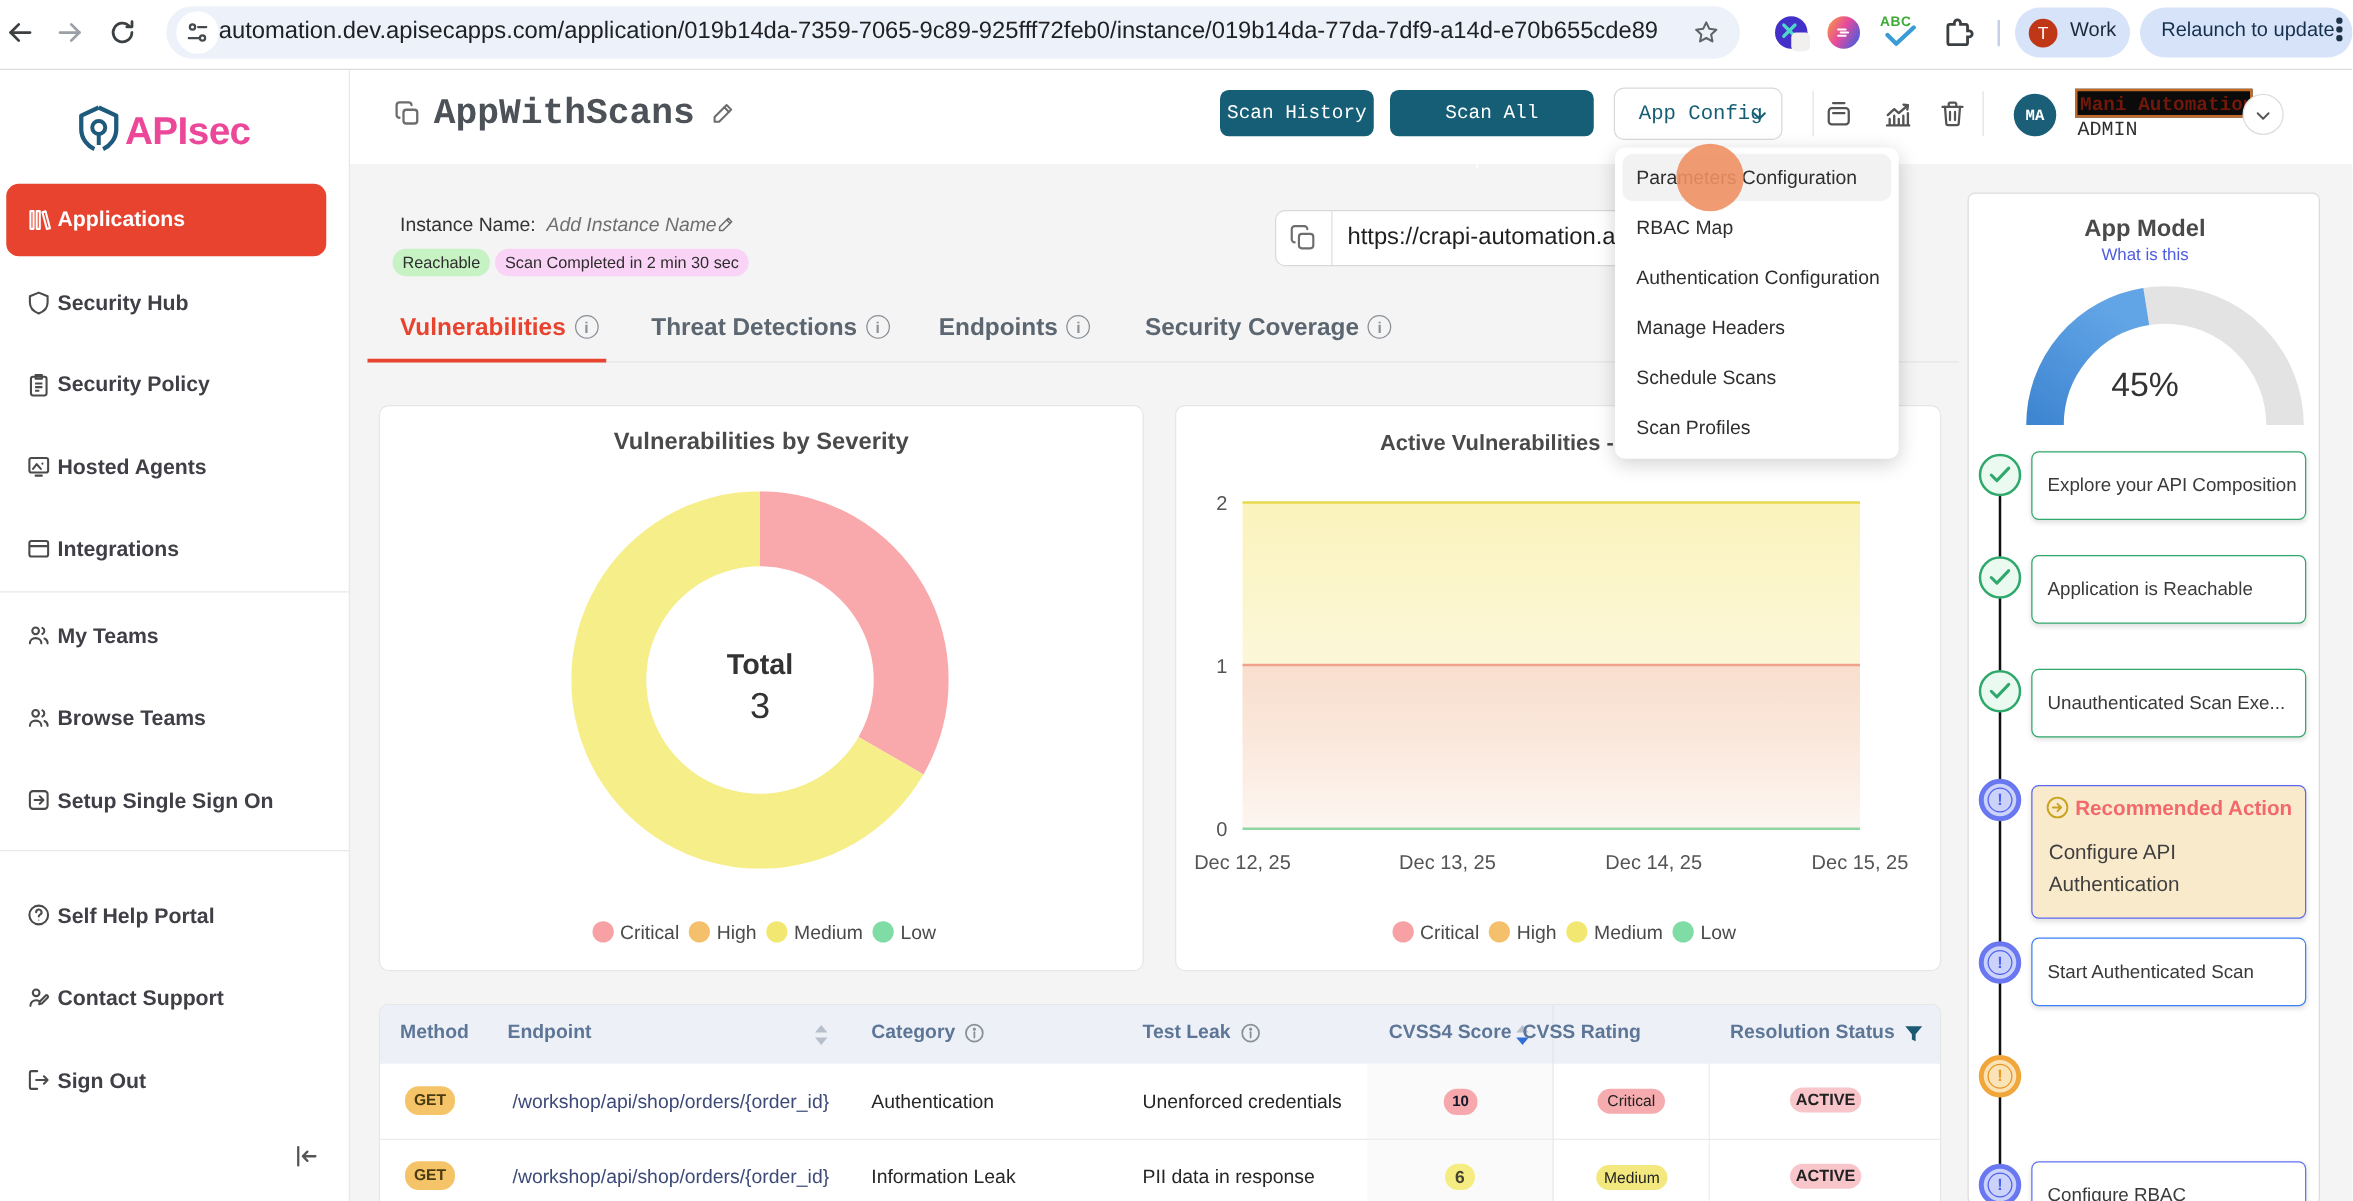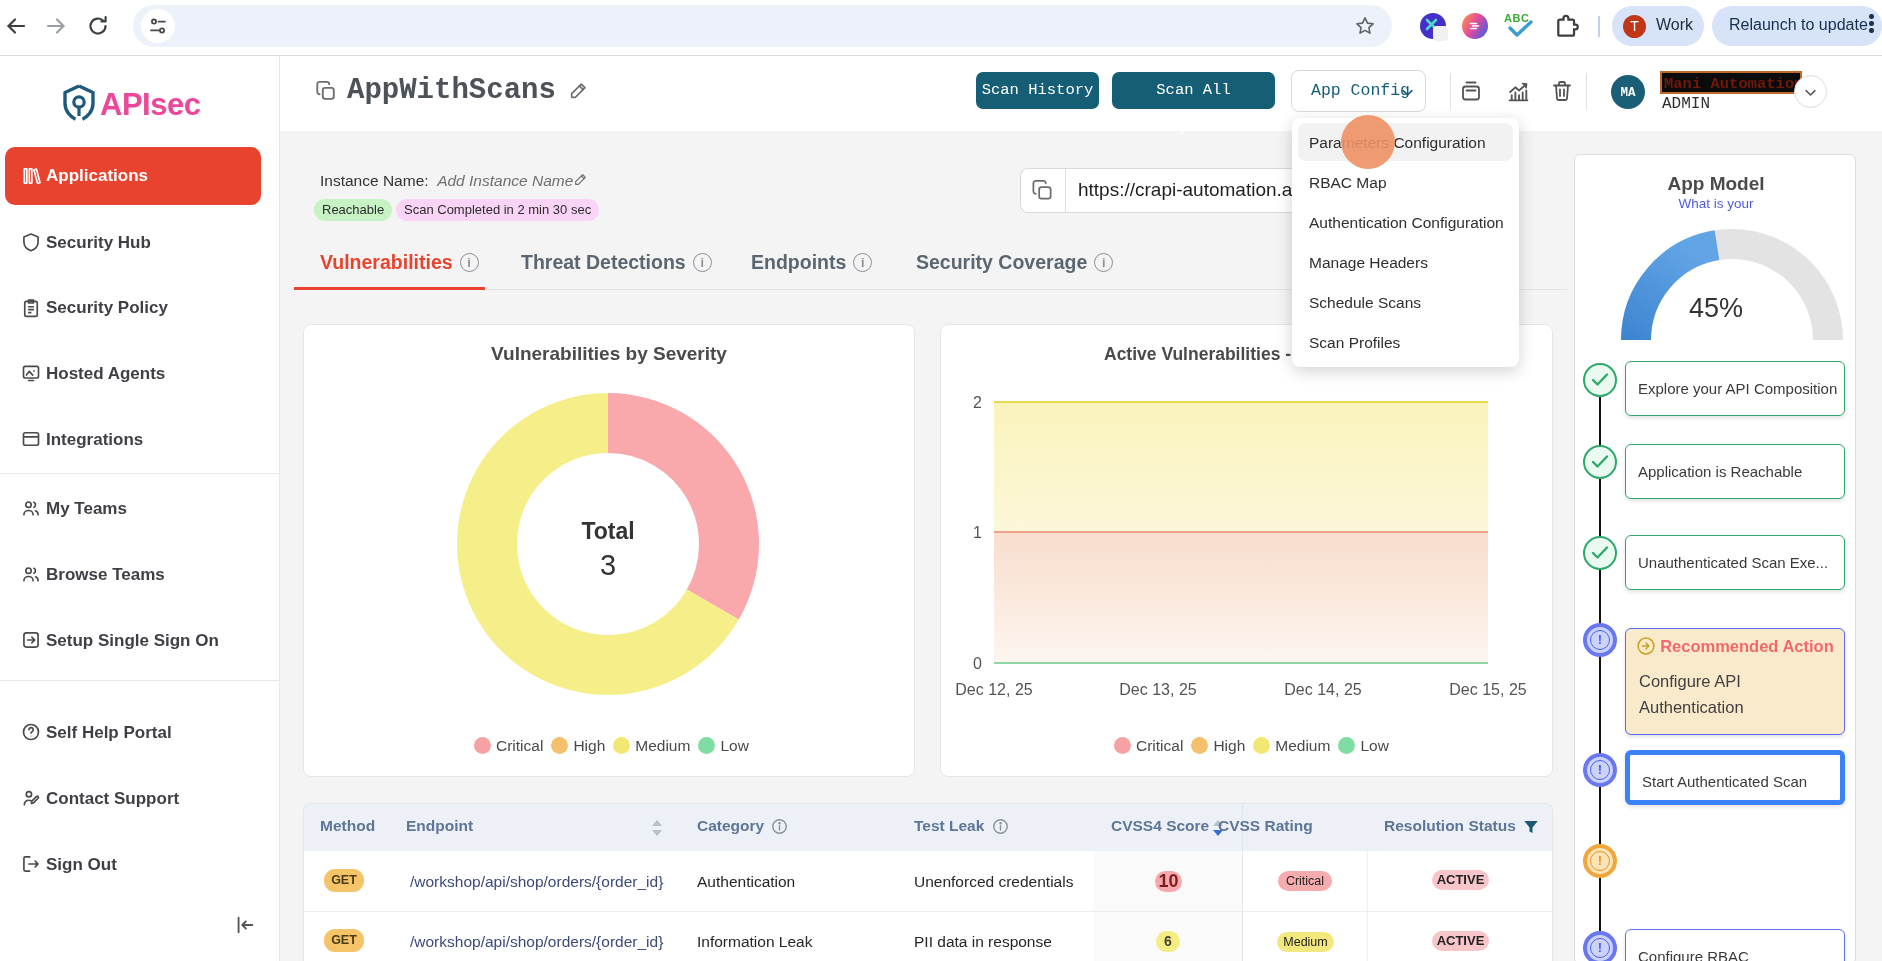--- a/index.html
+++ b/index.html
@@ -62,20 +62,21 @@
       </svg>
     <div class="abs" id="omni">
       <div class="abs" id="omnicirc">
         <svg class="abs" style="left:8px;top:8px" width="18" height="18" viewBox="0 0 18 18" fill="none" stroke="#454a4f" stroke-width="1.8" stroke-linecap="round">
             <circle cx="5" cy="4.6" r="2.1"></circle>
             <path d="M9.5 4.6H16"></path>
             <circle cx="13" cy="13.4" r="2.1"></circle>
             <path d="M2 13.4h8.5"></path>
           </svg>
       </div>
+      <div class="abs" id="urltext">automation.dev.apisecapps.com/application/019b14da-7359-7065-9c89-925fff72feb0/instance/019b14da-77da-7df9-a14d-e70b655cde89</div>
       <svg class="abs" style="left:1221px;top:10px" width="22" height="22" viewBox="0 0 24 24" fill="none" stroke="#5f6368" stroke-width="1.8" stroke-linejoin="round">
           <path d="M12 3.2l2.7 5.6 6.1.8-4.5 4.2 1.1 6-5.4-3-5.4 3 1.1-6-4.5-4.2 6.1-.8z"></path>
         </svg>
     </div>
     <div class="abs" style="left:1420px;top:13px;width:26px;height:26px;border-radius:50%;background:#4330c8"></div>
     <svg class="abs" style="left:1424px;top:17px" width="16" height="16" viewBox="0 0 16 16" fill="none" stroke="#4fd8c8" stroke-width="2.6" stroke-linecap="round">
         <path d="M3 3l9 9M12 3l-9 9"></path>
       </svg>
     <div class="abs" style="left:1433px;top:26px;width:15px;height:15px;border-radius:4px;background:#f2f0ee"></div>
     <div class="abs" style="left:1462px;top:13px;width:26px;height:26px;border-radius:50%;background:linear-gradient(120deg,#f5a13c,#e84a9b 45%,#5a5bd8 85%)"></div>
@@ -323,35 +324,35 @@
     <div class="th" style="left:914px;top:13px">CVSS Rating</div>
     <div class="th" style="left:1080px;top:13px">Resolution Status</div>
     <svg class="abs" style="left:1218px;top:14px" width="18" height="18" viewBox="0 0 24 24" fill="#1c5a74">
         <path d="M3 4h18l-7 8.5V20l-4-2v-5.5z"></path>
       </svg>
     <div class="abs" style="left:0;top:107px;width:1250px;height:1px;background:#ececec"></div>
     <div class="rowpill" style="left:20px;top:65px;width:40px;height:23px;line-height:23px;font-size:12.5px;background:#f5c468;color:#4a3a10">GET</div>
     <div class="td" style="left:106px;top:69px;color:#3d4a78">/workshop/api/shop/orders/{order_id}</div>
     <div class="td" style="left:393px;top:69px">Authentication</div>
     <div class="td" style="left:610px;top:69px">Unenforced credentials</div>
-    <div class="rowpill" style="left:851px;top:67px;width:27px;height:21px;line-height:21px;font-size:18px;background:#f7a8ac;color:#7f1d1d">10</div>
+    <div class="rowpill" style="left:851px;top:67px;width:27px;height:21px;line-height:21px;font-size:12px;background:#f7a8ac;color:#0f172a">10</div>
     <div class="rowpill" style="left:974px;top:67px;width:54px;height:20px;line-height:20px;background:#f6abae;font-weight:normal;font-size:12.5px;color:#222">Critical</div>
     <div class="rowpill" style="left:1128px;top:66px;width:57px;height:20px;line-height:20px;background:#f8c6ca;font-size:13px;color:#222">ACTIVE</div>
     <div class="rowpill" style="left:20px;top:125px;width:40px;height:23px;line-height:23px;font-size:12.5px;background:#f5c468;color:#4a3a10">GET</div>
     <div class="td" style="left:106px;top:129px;color:#3d4a78">/workshop/api/shop/orders/{order_id}</div>
     <div class="td" style="left:393px;top:129px">Information Leak</div>
     <div class="td" style="left:610px;top:129px">PII data in response</div>
     <div class="rowpill" style="left:852px;top:127px;width:24px;height:21px;line-height:21px;font-size:14px;background:#f5ec82;color:#443">6</div>
     <div class="rowpill" style="left:973px;top:128px;width:57px;height:20px;line-height:20px;background:#f3e87e;font-weight:normal;font-size:12.5px;color:#222">Medium</div>
     <div class="rowpill" style="left:1128px;top:127px;width:57px;height:20px;line-height:20px;background:#f8c6ca;font-size:13px;color:#222">ACTIVE</div>
   </div>
 
   <div class="abs" id="apanel">
     <div class="abs" style="left:0;top:18px;width:282px;text-align:center;font-size:19px;font-weight:bold;color:#4a4a4a">App Model</div>
-    <div class="abs" style="left:0;top:41px;width:282px;text-align:center;font-size:13.5px;color:#4e5ce0">What is your</div>
+    <div class="abs" style="left:0;top:41px;width:282px;text-align:center;font-size:13.5px;color:#4e5ce0">What is this</div>
     <svg class="abs" style="left:45px;top:73px" width="224" height="114" viewBox="0 0 224 114">
       <defs>
           <linearGradient id="gb" x1="0" y1="1" x2="0.6" y2="0">
             <stop offset="0" stop-color="#3f86d2"></stop>
             <stop offset="1" stop-color="#62a5e6"></stop>
           </linearGradient>
         </defs>
       <path d="M16 112 A96 96 0 0 1 208 112" fill="none" stroke="#e3e3e4" stroke-width="30"></path>
       <path d="M16 112 A96 96 0 0 1 96.98 17.18" fill="none" stroke="url(#gb)" stroke-width="30"></path>
     </svg>
@@ -361,21 +362,21 @@
   <div class="stepbox" style="top:361px;height:55px;border:1px solid #2ea86b;line-height:53px;padding-left:12px">Explore your API Composition</div>
   <div class="stepbox" style="top:444px;height:55px;border:1px solid #2ea86b;line-height:53px;padding-left:12px">Application is Reachable</div>
   <div class="stepbox" style="top:535px;height:55px;border:1px solid #2ea86b;line-height:53px;padding-left:12px">Unauthenticated Scan Exe...</div>
   <div class="stepbox" style="top:628px;height:107px;border:1.5px solid #5b68f0;background:#faeacc;padding:7px 0 0 10px">
     <svg style="vertical-align:-4px" width="20" height="20" viewBox="0 0 24 24" fill="none" stroke="#c9a31f" stroke-width="1.8" stroke-linecap="round" stroke-linejoin="round">
         <circle cx="12" cy="12" r="9.5"></circle>
         <path d="M7.5 12h8M12 8.5 15.5 12 12 15.5"></path>
       </svg> <span style="font-weight:bold;font-size:16.5px;color:#f2696c">Recommended Action</span>
     <div style="margin-top:12px;line-height:26px;font-size:16.5px;color:#3f3f3f;padding-left:3px">Configure API<br>Authentication</div>
   </div>
-  <div class="stepbox" style="top:750px;height:55px;border:5px solid #3b82f6;line-height:53px;padding-left:12px">Start Authenticated Scan</div>
+  <div class="stepbox" style="top:750px;height:55px;border:1px solid #3b82f6;line-height:53px;padding-left:12px">Start Authenticated Scan</div>
   <div class="stepbox" style="top:929px;height:55px;border:1px solid #6372f5;line-height:53px;padding-left:12px">Configure RBAC</div>
   <div class="stepc" style="left:1583px;top:363px;width:34px;height:34px;border:2.5px solid #2ea86b;background:#eafaf1"></div>
   <svg class="abs" style="left:1591px;top:372px" width="18" height="15" viewBox="0 0 18 15" fill="none" stroke="#2ea86b" stroke-width="2.4" stroke-linecap="round" stroke-linejoin="round">
       <path d="M2 8l4.5 4.5L16 2.5"></path>
     </svg>
   <div class="stepc" style="left:1583px;top:445px;width:34px;height:34px;border:2.5px solid #2ea86b;background:#eafaf1"></div>
   <svg class="abs" style="left:1591px;top:454px" width="18" height="15" viewBox="0 0 18 15" fill="none" stroke="#2ea86b" stroke-width="2.4" stroke-linecap="round" stroke-linejoin="round">
       <path d="M2 8l4.5 4.5L16 2.5"></path>
     </svg>
   <div class="stepc" style="left:1583px;top:536px;width:34px;height:34px;border:2.5px solid #2ea86b;background:#eafaf1"></div>

